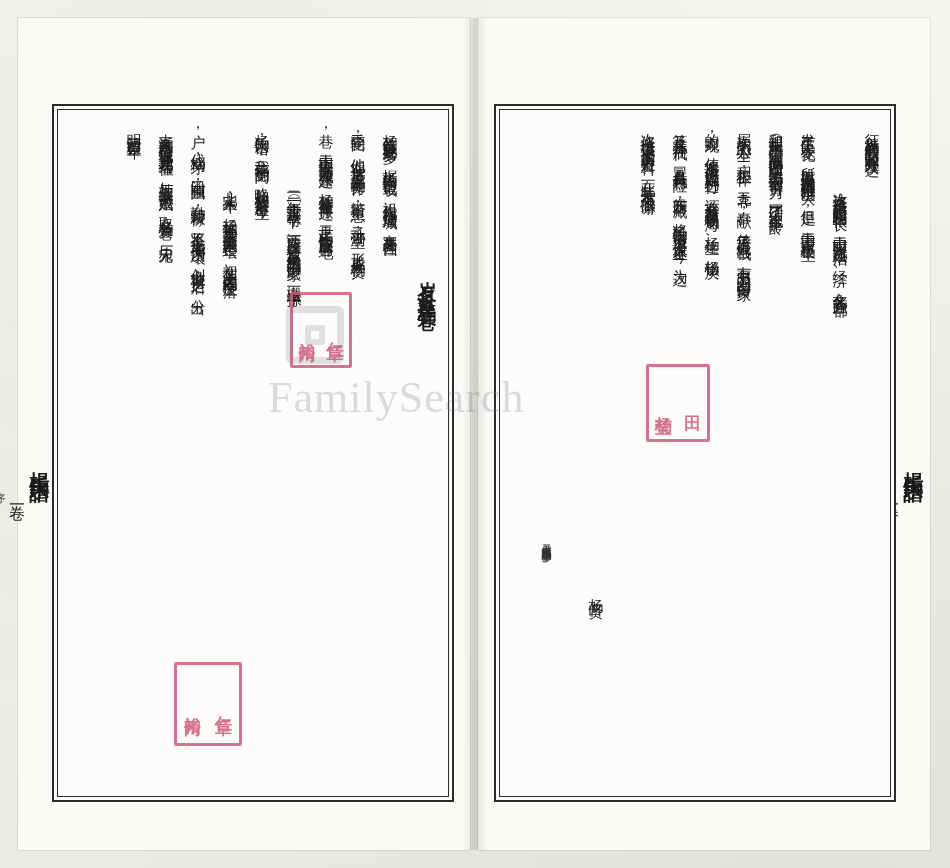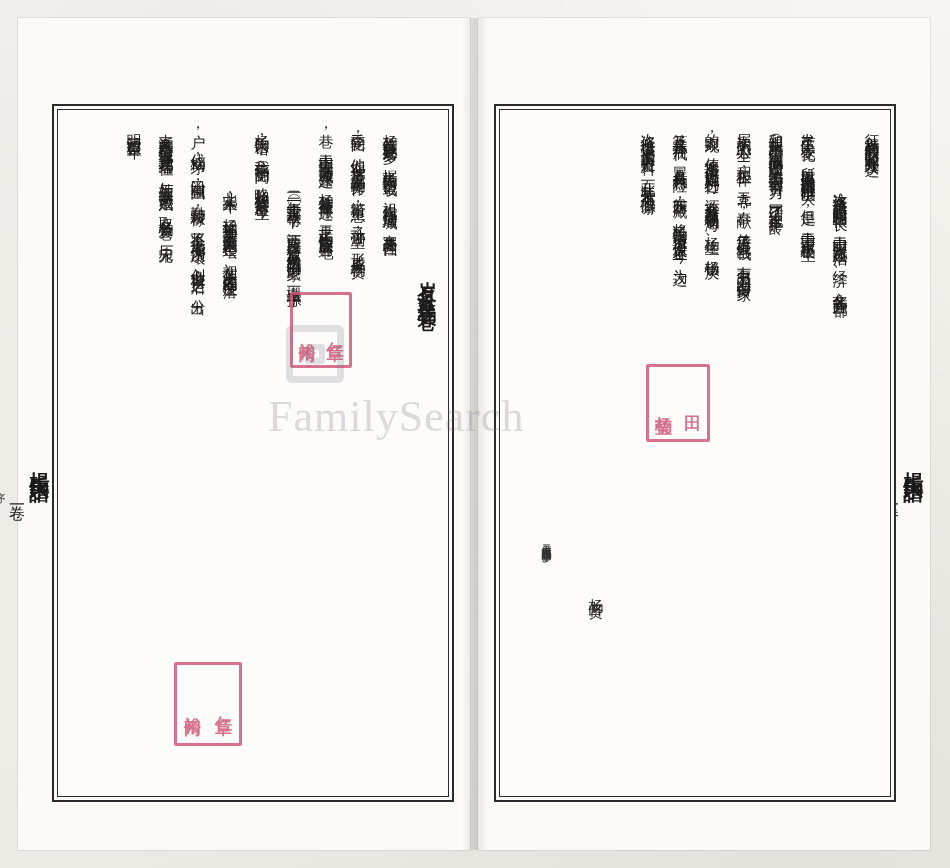--- a/index.html
+++ b/index.html
@@ -197,21 +197,21 @@
     font-size: 17px;
     padding: 1px;
   }
   .seal.s1 { top: 186px; left: 236px; width: 56px; height: 70px; }
   .seal.s2 { top: 258px; left: 150px; width: 58px; height: 72px; }
   .seal.s3 { top: 556px; left: 120px; width: 62px; height: 78px; }
 
   
   .watermark {
     position: absolute;
-    top: 391px;
+    top: 372px;
     left: 268px;
     font-size: 44px;
     color: rgba(120,120,130,0.26);
     font-family: "Liberation Serif", serif;
     letter-spacing: 1px;
     white-space: nowrap;
     pointer-events: none;
     user-select: none;
   }
   .watermark .wm-mark {

